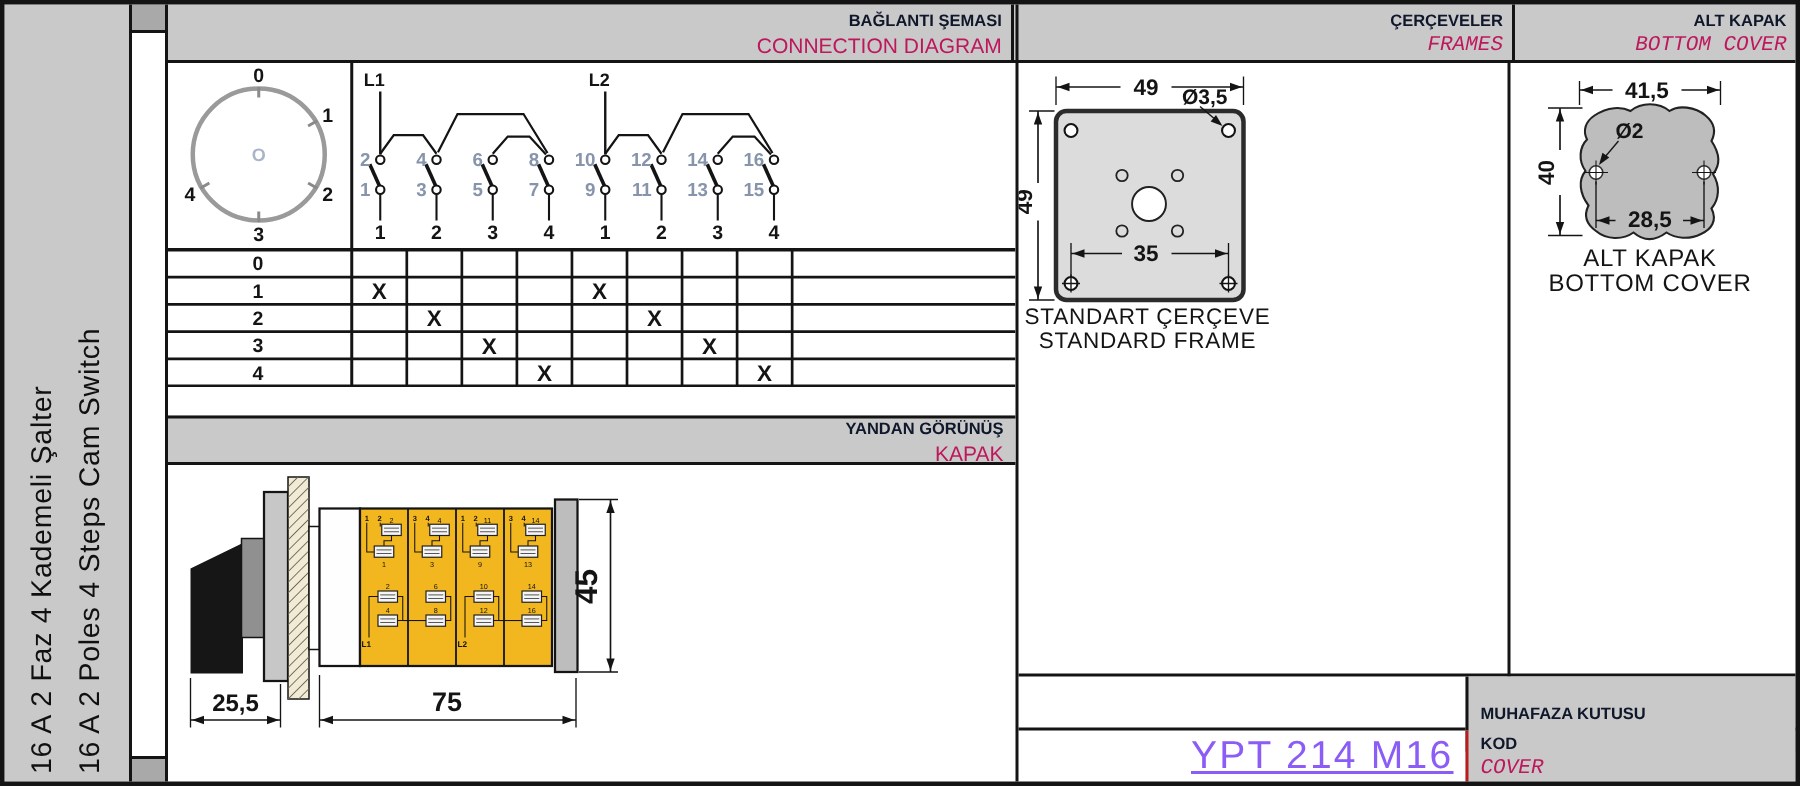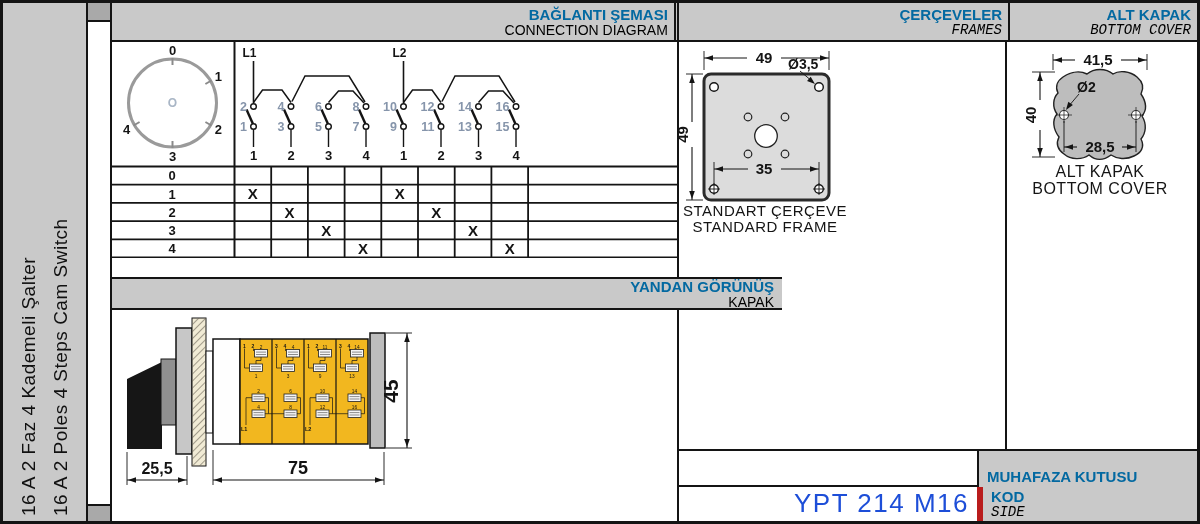--- a/index.html
+++ b/index.html
@@ -3,30 +3,30 @@
 <meta charset="utf-8">
 <style>
   html,body{margin:0;padding:0;background:#fff;}
   #page{position:relative;width:1200px;height:524px;background:#fff;
         font-family:"Liberation Sans",sans-serif;overflow:hidden;color:#111;}
   .abs{position:absolute;}
   .vline,.hline{position:absolute;background:#141414;}
   .band{position:absolute;background:#c9c9c9;box-sizing:border-box;display:flex;
         flex-direction:column;justify-content:center;}
   .band.right{align-items:flex-end;}
-  .band .tr{font-weight:bold;font-size:15px;line-height:17px;color:#0369a1;white-space:nowrap;}
-  .band .en{font-size:14px;line-height:15px;color:#000000;white-space:nowrap;}
+  .band .tr{font-weight:bold;font-size:11px;line-height:17px;color:#0f172a;white-space:nowrap;}
+  .band .en{font-size:14px;line-height:15px;color:#be185d;white-space:nowrap;}
   .band .en.it{font-style:italic;font-family:Liberation Mono, monospace;}
   .side-label{position:absolute;transform-origin:0 0;transform:rotate(-90deg);
         font-size:19px;letter-spacing:.5px;white-space:nowrap;color:#101010;}
   .sq{position:absolute;background:#a9a9a9;box-sizing:border-box;}
   .frame-border{position:absolute;inset:0;border:3px solid #141414;pointer-events:none;z-index:50;}
   #code-value{position:absolute;left:679px;top:487px;width:296px;height:32px;display:flex;
         align-items:center;justify-content:flex-end;font-size:26px;letter-spacing:1.5px;
-        padding-right:6px;box-sizing:border-box;color:#1d4ed8;}
+        padding-right:6px;box-sizing:border-box;color:#8b5cf6;text-decoration:underline;}
   svg text{font-family:"Liberation Sans",sans-serif;}
 </style>
 </head>
 <body>
 
 <div id="page">
 
   <div class="abs" style="left:3px;top:3px;width:83px;height:518px;background:#c9c9c9;border-right:2px solid #141414;"></div>
   <div class="side-label" style="left:18px;top:516px;">16 A 2 Faz 4 Kademeli Şalter</div>
   <div class="side-label" style="left:50px;top:516px;">16 A 2 Poles 4 Steps Cam Switch</div>
@@ -177,21 +177,21 @@
           <text text-anchor="middle" font-size="13" font-weight="700" fill="#141414" x="172" y="234.9">3</text>
           <text text-anchor="middle" font-size="15" font-weight="600" fill="#141414" x="326.25" y="235.7">X</text>
           <text text-anchor="middle" font-size="15" font-weight="600" fill="#141414" x="473.05000000000007" y="235.7">X</text>
           <text text-anchor="middle" font-size="13" font-weight="700" fill="#141414" x="172" y="253.10000000000002">4</text>
           <text text-anchor="middle" font-size="15" font-weight="600" fill="#141414" x="362.95000000000005" y="253.9">X</text>
           <text text-anchor="middle" font-size="15" font-weight="600" fill="#141414" x="509.75000000000006" y="253.9">X</text>
         </g>
       </g>
     </svg>
 
-  <div class="band right" style="left:112px;top:277px;width:670px;height:33px;padding-right:8px;border-top:2px solid #141414;border-bottom:2px solid #141414;">
+  <div class="band right" style="left:112px;top:277px;width:565px;height:33px;padding-right:8px;border-top:2px solid #141414;border-bottom:2px solid #141414;">
     <div class="tr">YANDAN GÖRÜNÜŞ</div>
     <div class="en">KAPAK</div>
   </div>
 
   <svg id="sv-svg" class="abs" style="left:112px;top:310px;" width="565" height="211" viewBox="112 310 565 211">
       <defs>
         <pattern id="hatch" width="5" height="5" patternUnits="userSpaceOnUse" patternTransform="rotate(45)">
           <line x1="0" y1="0" x2="0" y2="5" stroke="#6b6456" stroke-width="1.2"></line>
         </pattern>
       </defs>
@@ -415,20 +415,20 @@
         <text text-anchor="middle" font-size="16" font-weight="400" fill="#141414" x="1100" y="194" letter-spacing="0.5">BOTTOM COVER</text>
       </g>
     </svg>
 
   <div class="hline" style="left:679px;top:449px;width:518px;height:2px;"></div>
   <div class="hline" style="left:679px;top:485px;width:518px;height:2px;"></div>
 
   <div class="band" style="left:977px;top:451px;width:220px;height:50px;border-left:2px solid #141414;padding-left:8px;">
     <div class="tr">MUHAFAZA KUTUSU</div>
   </div>
-  <div class="band" style="left:977px;top:487px;width:220px;height:34px;border-left:6px solid #b91c1c;padding-left:8px;">
+  <div class="band" style="left:977px;top:487px;width:220px;height:34px;border-left:2px solid #b91c1c;padding-left:8px;">
     <div class="tr">KOD</div>
-    <div class="en it">SIDE</div>
+    <div class="en it">COVER</div>
   </div>
   <div id="code-value">YPT 214 M16</div>
 
   <div class="frame-border"></div>
 </div>
 
 </body></html>

